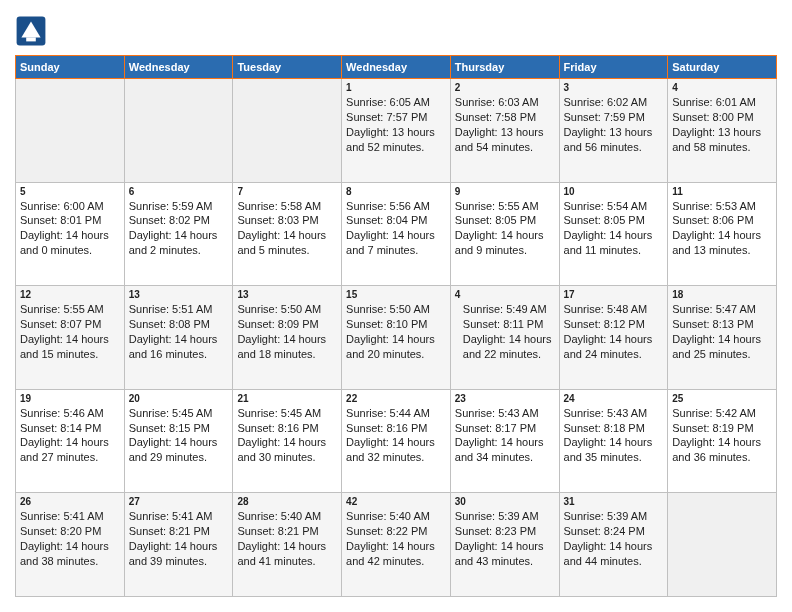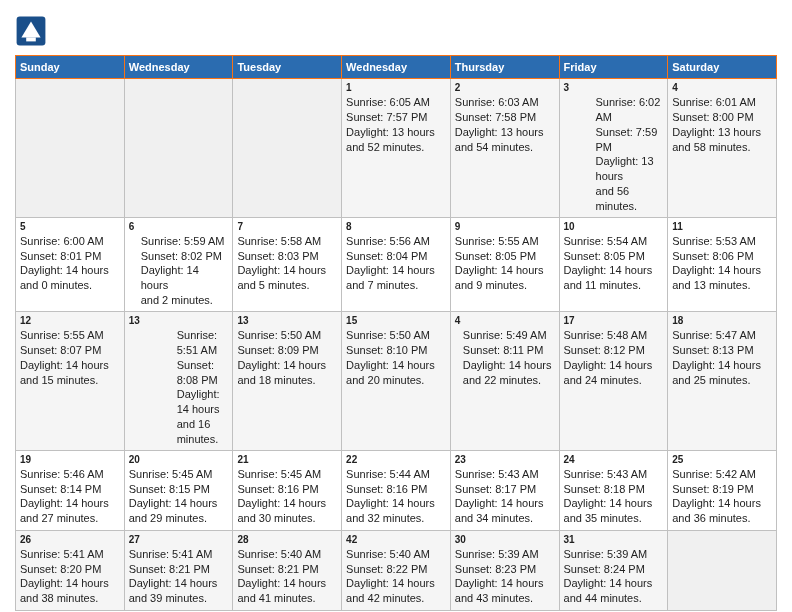--- a/index.html
+++ b/index.html
@@ -143,21 +143,21 @@
           </td>
           <td>
             <span class="day-num">2</span>
             <div class="day-info" style="white-space: pre-line;">Sunrise: 6:03 AM
 Sunset: 7:58 PM
 Daylight: 13 hours
 and 54 minutes.</div>
           </td>
           <td>
             <span class="day-num">3</span>
-            <div class="day-info" style="white-space: pre-line; margin-left: 32px;">Sunrise: 6:02 AM
+            <div class="day-info" style="white-space: pre-line;">Sunrise: 6:02 AM
 Sunset: 7:59 PM
 Daylight: 13 hours
 and 56 minutes.</div>
           </td>
           <td>
             <span class="day-num">4</span>
             <div class="day-info" style="white-space: pre-line;">Sunrise: 6:01 AM
 Sunset: 8:00 PM
 Daylight: 13 hours
 and 58 minutes.</div>
@@ -166,21 +166,21 @@
         <tr>
           <td>
             <span class="day-num">5</span>
             <div class="day-info" style="white-space: pre-line;">Sunrise: 6:00 AM
 Sunset: 8:01 PM
 Daylight: 14 hours
 and 0 minutes.</div>
           </td>
           <td>
             <span class="day-num">6</span>
-            <div class="day-info" style="white-space: pre-line; margin-left: 12px;">Sunrise: 5:59 AM
+            <div class="day-info" style="white-space: pre-line;">Sunrise: 5:59 AM
 Sunset: 8:02 PM
 Daylight: 14 hours
 and 2 minutes.</div>
           </td>
           <td>
             <span class="day-num">7</span>
             <div class="day-info" style="white-space: pre-line;">Sunrise: 5:58 AM
 Sunset: 8:03 PM
 Daylight: 14 hours
 and 5 minutes.</div>
@@ -217,21 +217,21 @@
         <tr>
           <td>
             <span class="day-num">12</span>
             <div class="day-info" style="white-space: pre-line;">Sunrise: 5:55 AM
 Sunset: 8:07 PM
 Daylight: 14 hours
 and 15 minutes.</div>
           </td>
           <td>
             <span class="day-num">13</span>
-            <div class="day-info" style="white-space: pre-line; margin-left: 48px;">Sunrise: 5:51 AM
+            <div class="day-info" style="white-space: pre-line;">Sunrise: 5:51 AM
 Sunset: 8:08 PM
 Daylight: 14 hours
 and 16 minutes.</div>
           </td>
           <td>
             <span class="day-num">13</span>
             <div class="day-info" style="white-space: pre-line;">Sunrise: 5:50 AM
 Sunset: 8:09 PM
 Daylight: 14 hours
 and 18 minutes.</div>

